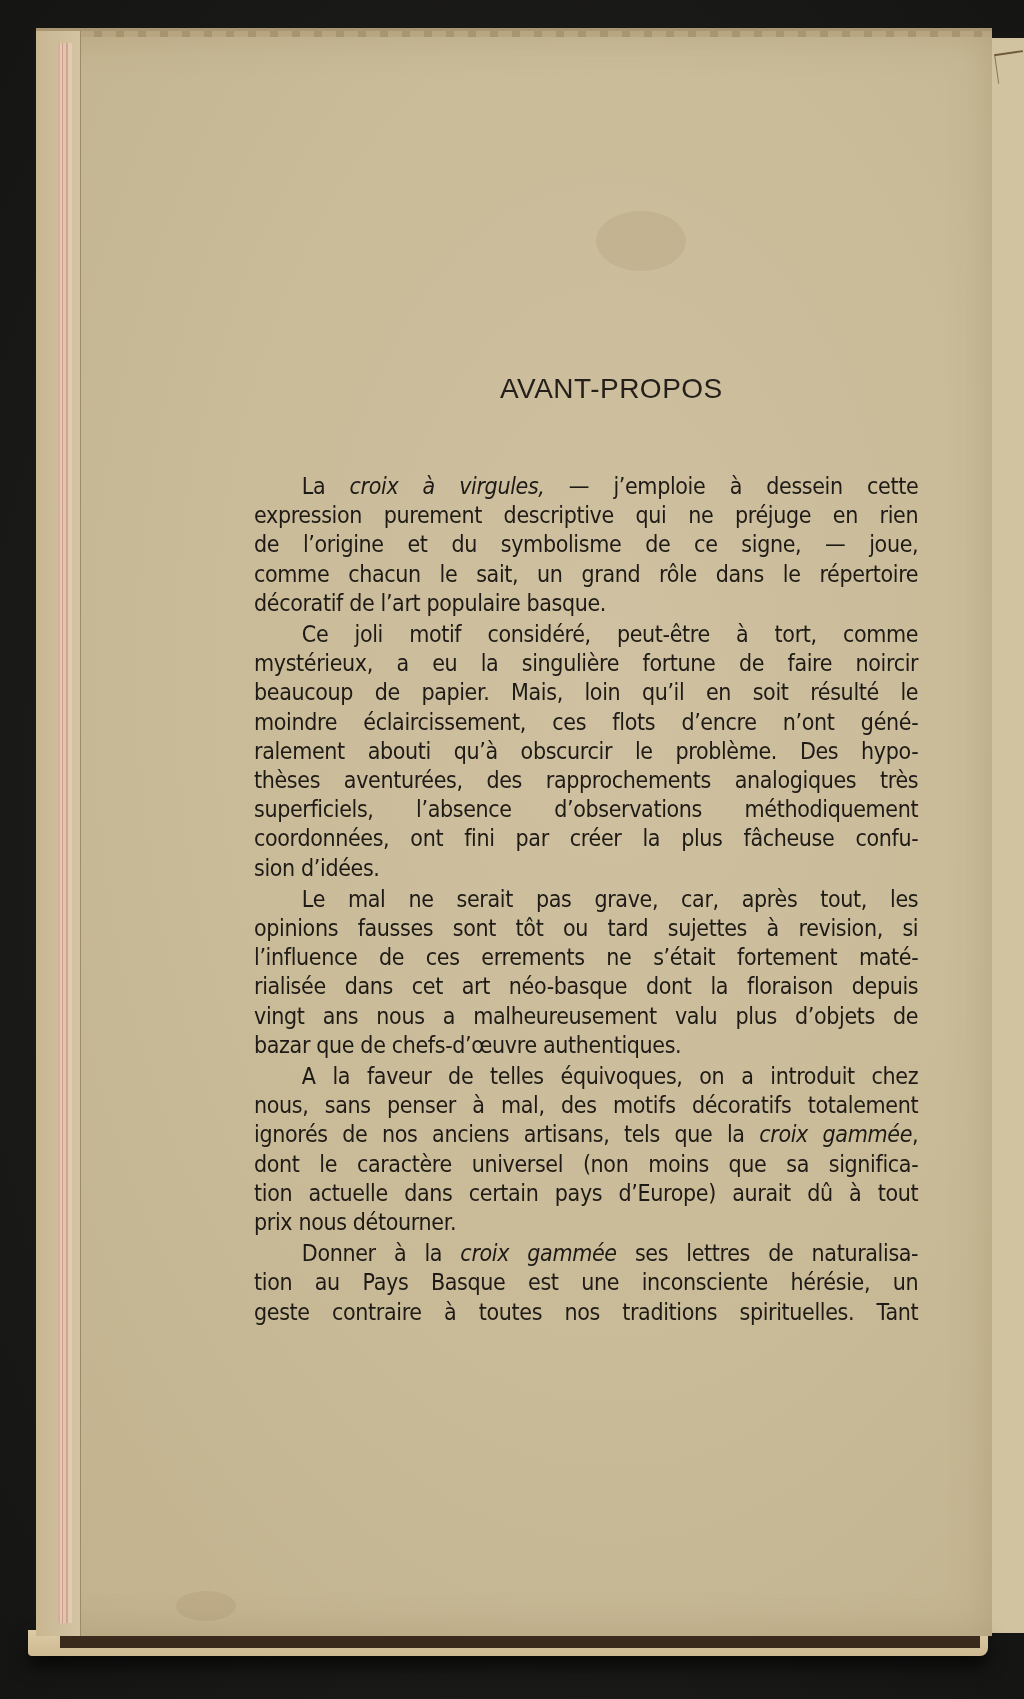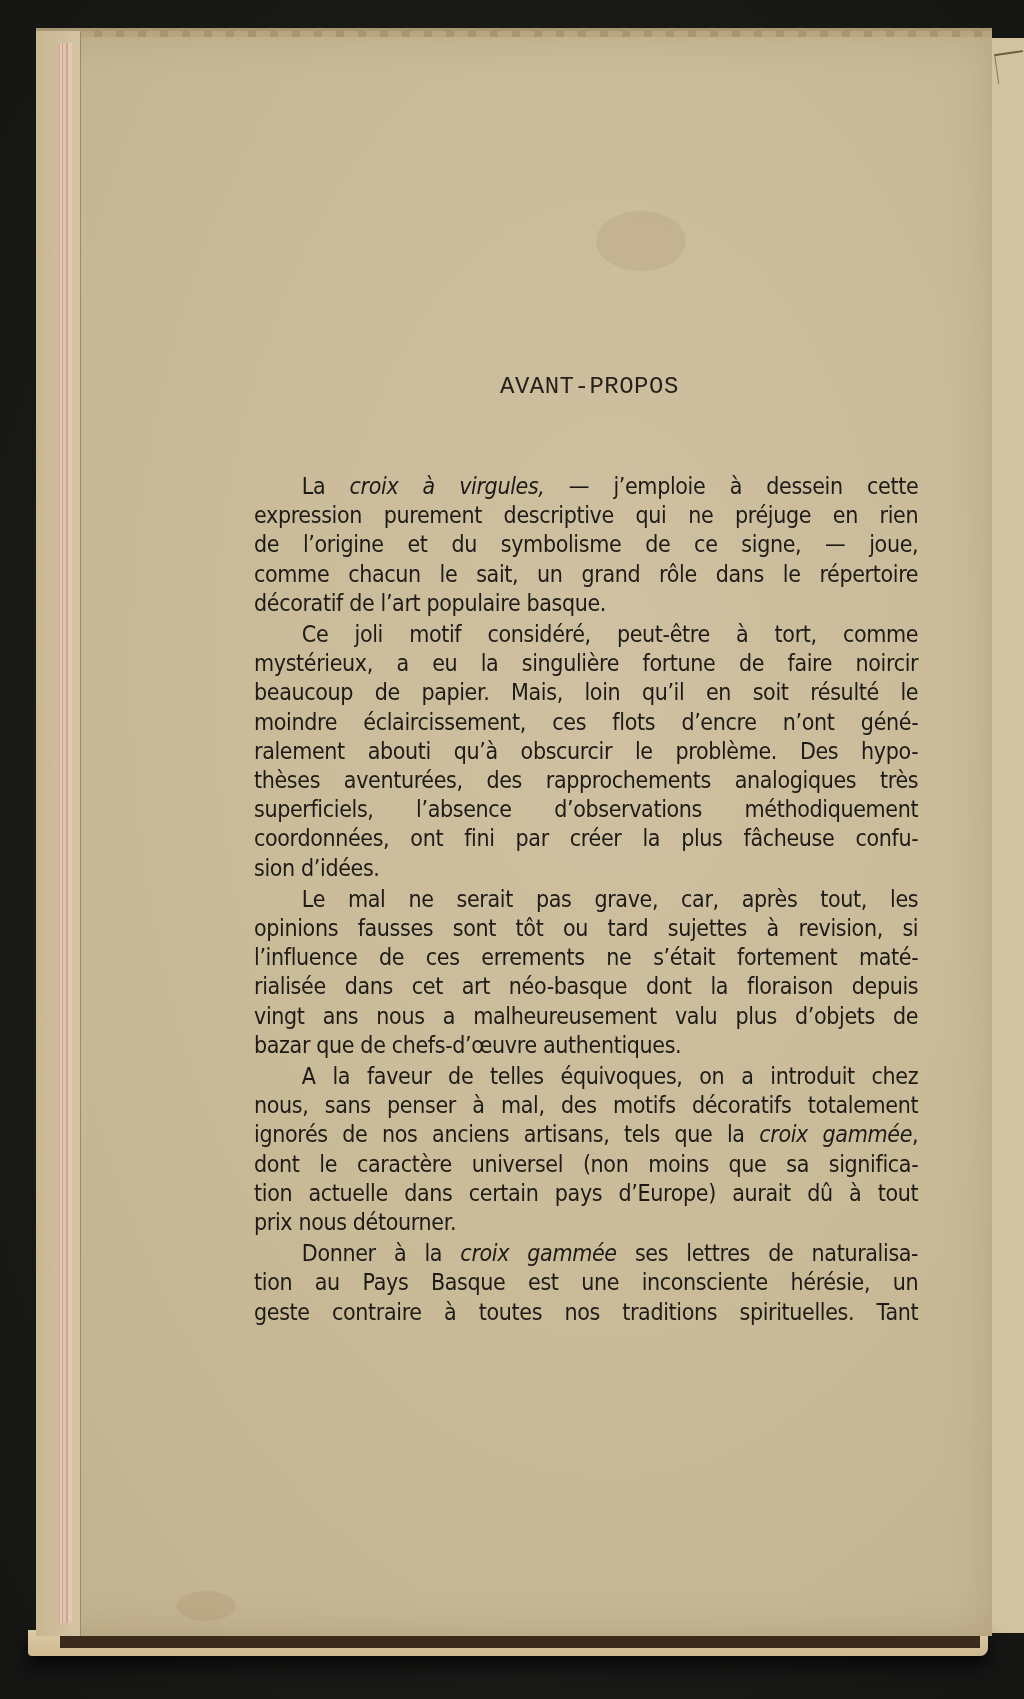--- a/index.html
+++ b/index.html
@@ -55,22 +55,22 @@
       border-right: 1px solid #9c8a68;
     }
     .gutter-lines {
       position: absolute; left: 22px; top: 12px; width: 14px; height: 1580px;
       background: repeating-linear-gradient(90deg,
         #d9a998 0 2px, #e8cbb8 2px 4px, #c79a88 4px 5px, #e3c6b2 5px 8px, #cfa08e 8px 10px, #e5cbb6 10px 14px);
       opacity: 0.85;
     }
     .title {
       position: absolute; left: 200px; top: 371px;
-      font-size: 24px; letter-spacing: 0.5px;
-      font-family: Liberation Mono, monospace;
+      font-size: 28px; letter-spacing: 0.5px;
+      font-family: Liberation Sans, sans-serif;
       color: #241f19;
     }
     .text {
       position: absolute; left: 236px; top: 500px; width: 664px;
       font-family: "DejaVu Sans", "Liberation Sans", sans-serif;
       font-size: 22.5px; line-height: 29.2px;
       letter-spacing: -0.4px;
       transform: scaleX(0.92); transform-origin: left top;
       color: #1e1a15;
     }

